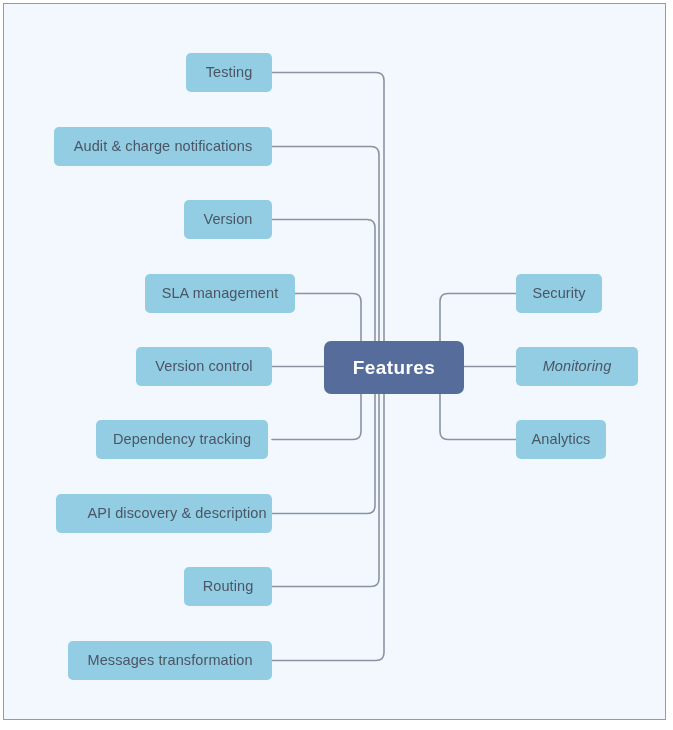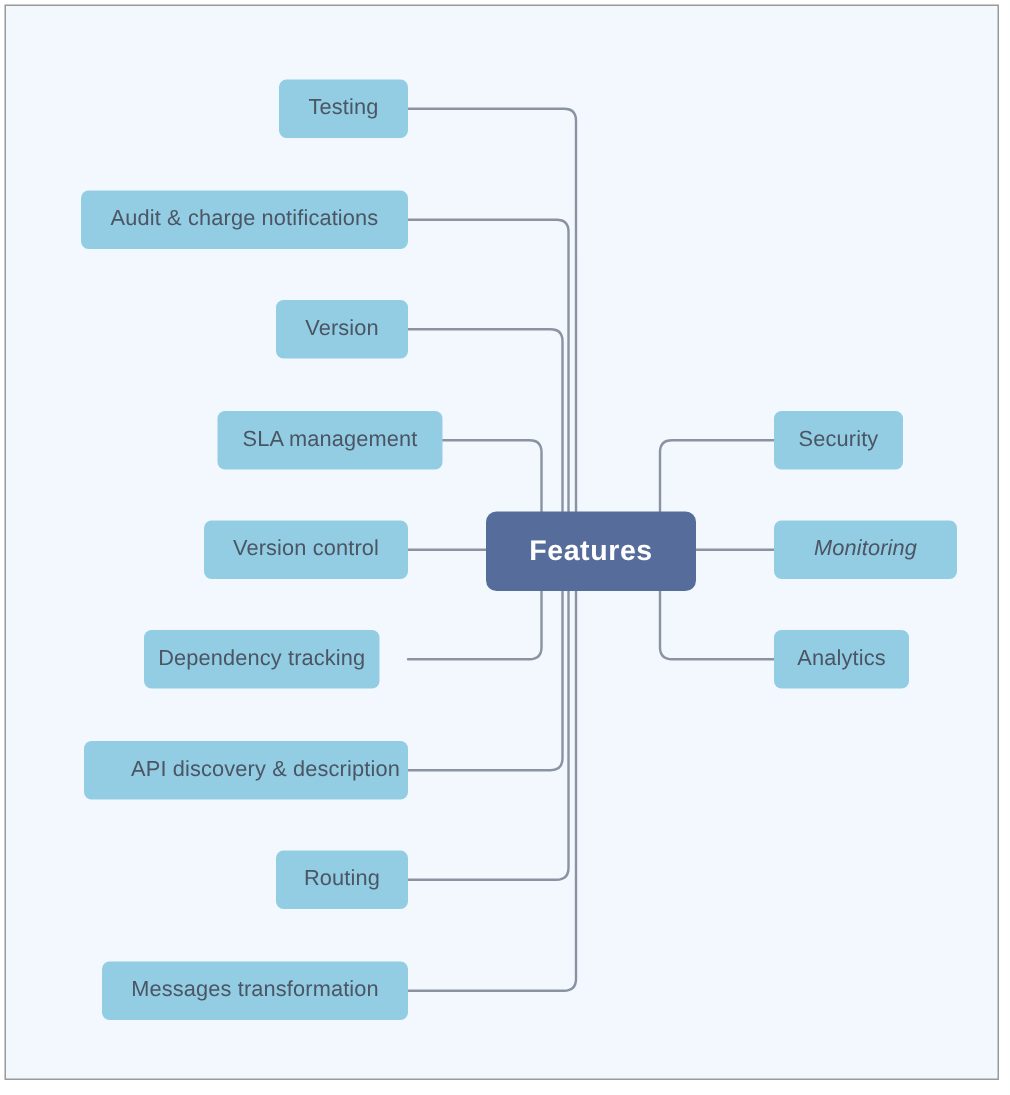--- a/index.html
+++ b/index.html
@@ -90,21 +90,21 @@
       </div>
       <div class="node" style="left: 180px; top: 196px; width: 88px; height: 39px;">
         <span>Version</span>
       </div>
       <div class="node" style="left: 118px; top: 270px; width: 150px; height: 39px; margin-left: 23px;">
         <span>SLA management</span>
       </div>
       <div class="node" style="left: 132px; top: 343px; width: 136px; height: 39px;">
         <span>Version control</span>
       </div>
-      <div class="node" style="left: 92px; top: 416px; width: 157px; height: 39px;">
+      <div class="node" style="left: 92px; top: 416px; width: 172px; height: 39px;">
         <span>Dependency tracking</span>
       </div>
       <div class="node" style="left: 52px; top: 490px; width: 216px; height: 39px; padding-left: 26px;">
         <span>API discovery &amp; description</span>
       </div>
       <div class="node" style="left: 180px; top: 563px; width: 88px; height: 39px;">
         <span>Routing</span>
       </div>
       <div class="node" style="left: 64px; top: 637px; width: 204px; height: 39px; text-align: right;">
         <span>Messages transformation</span>

